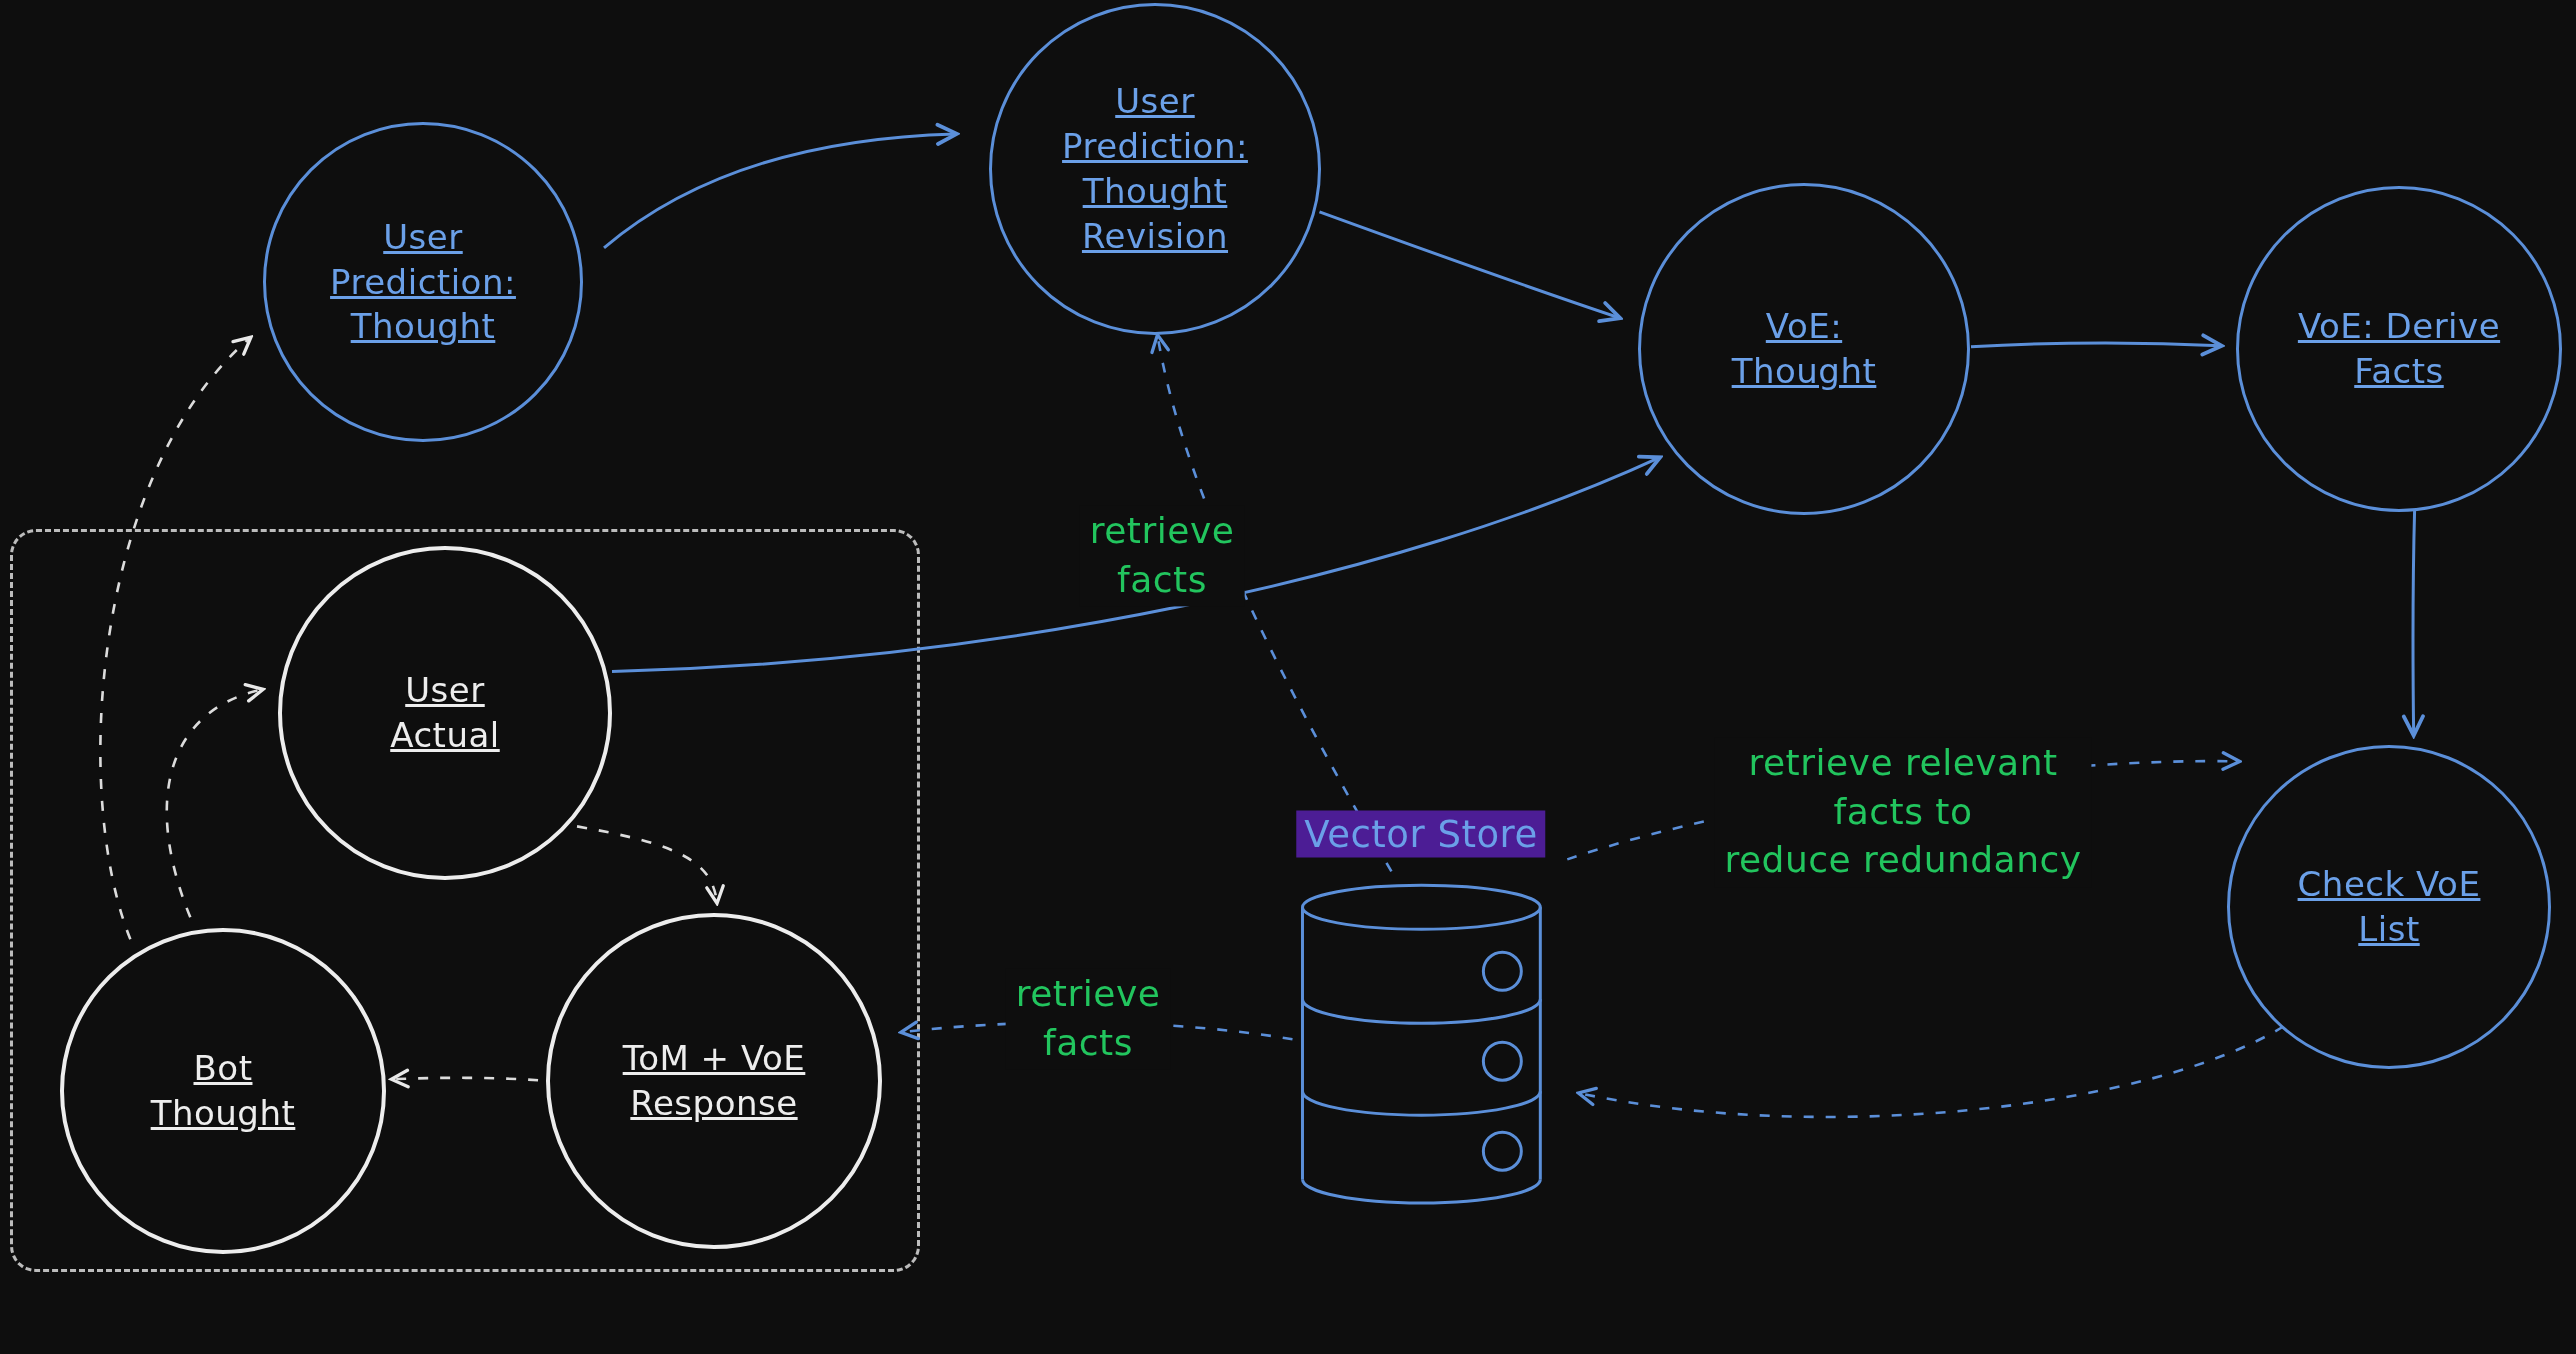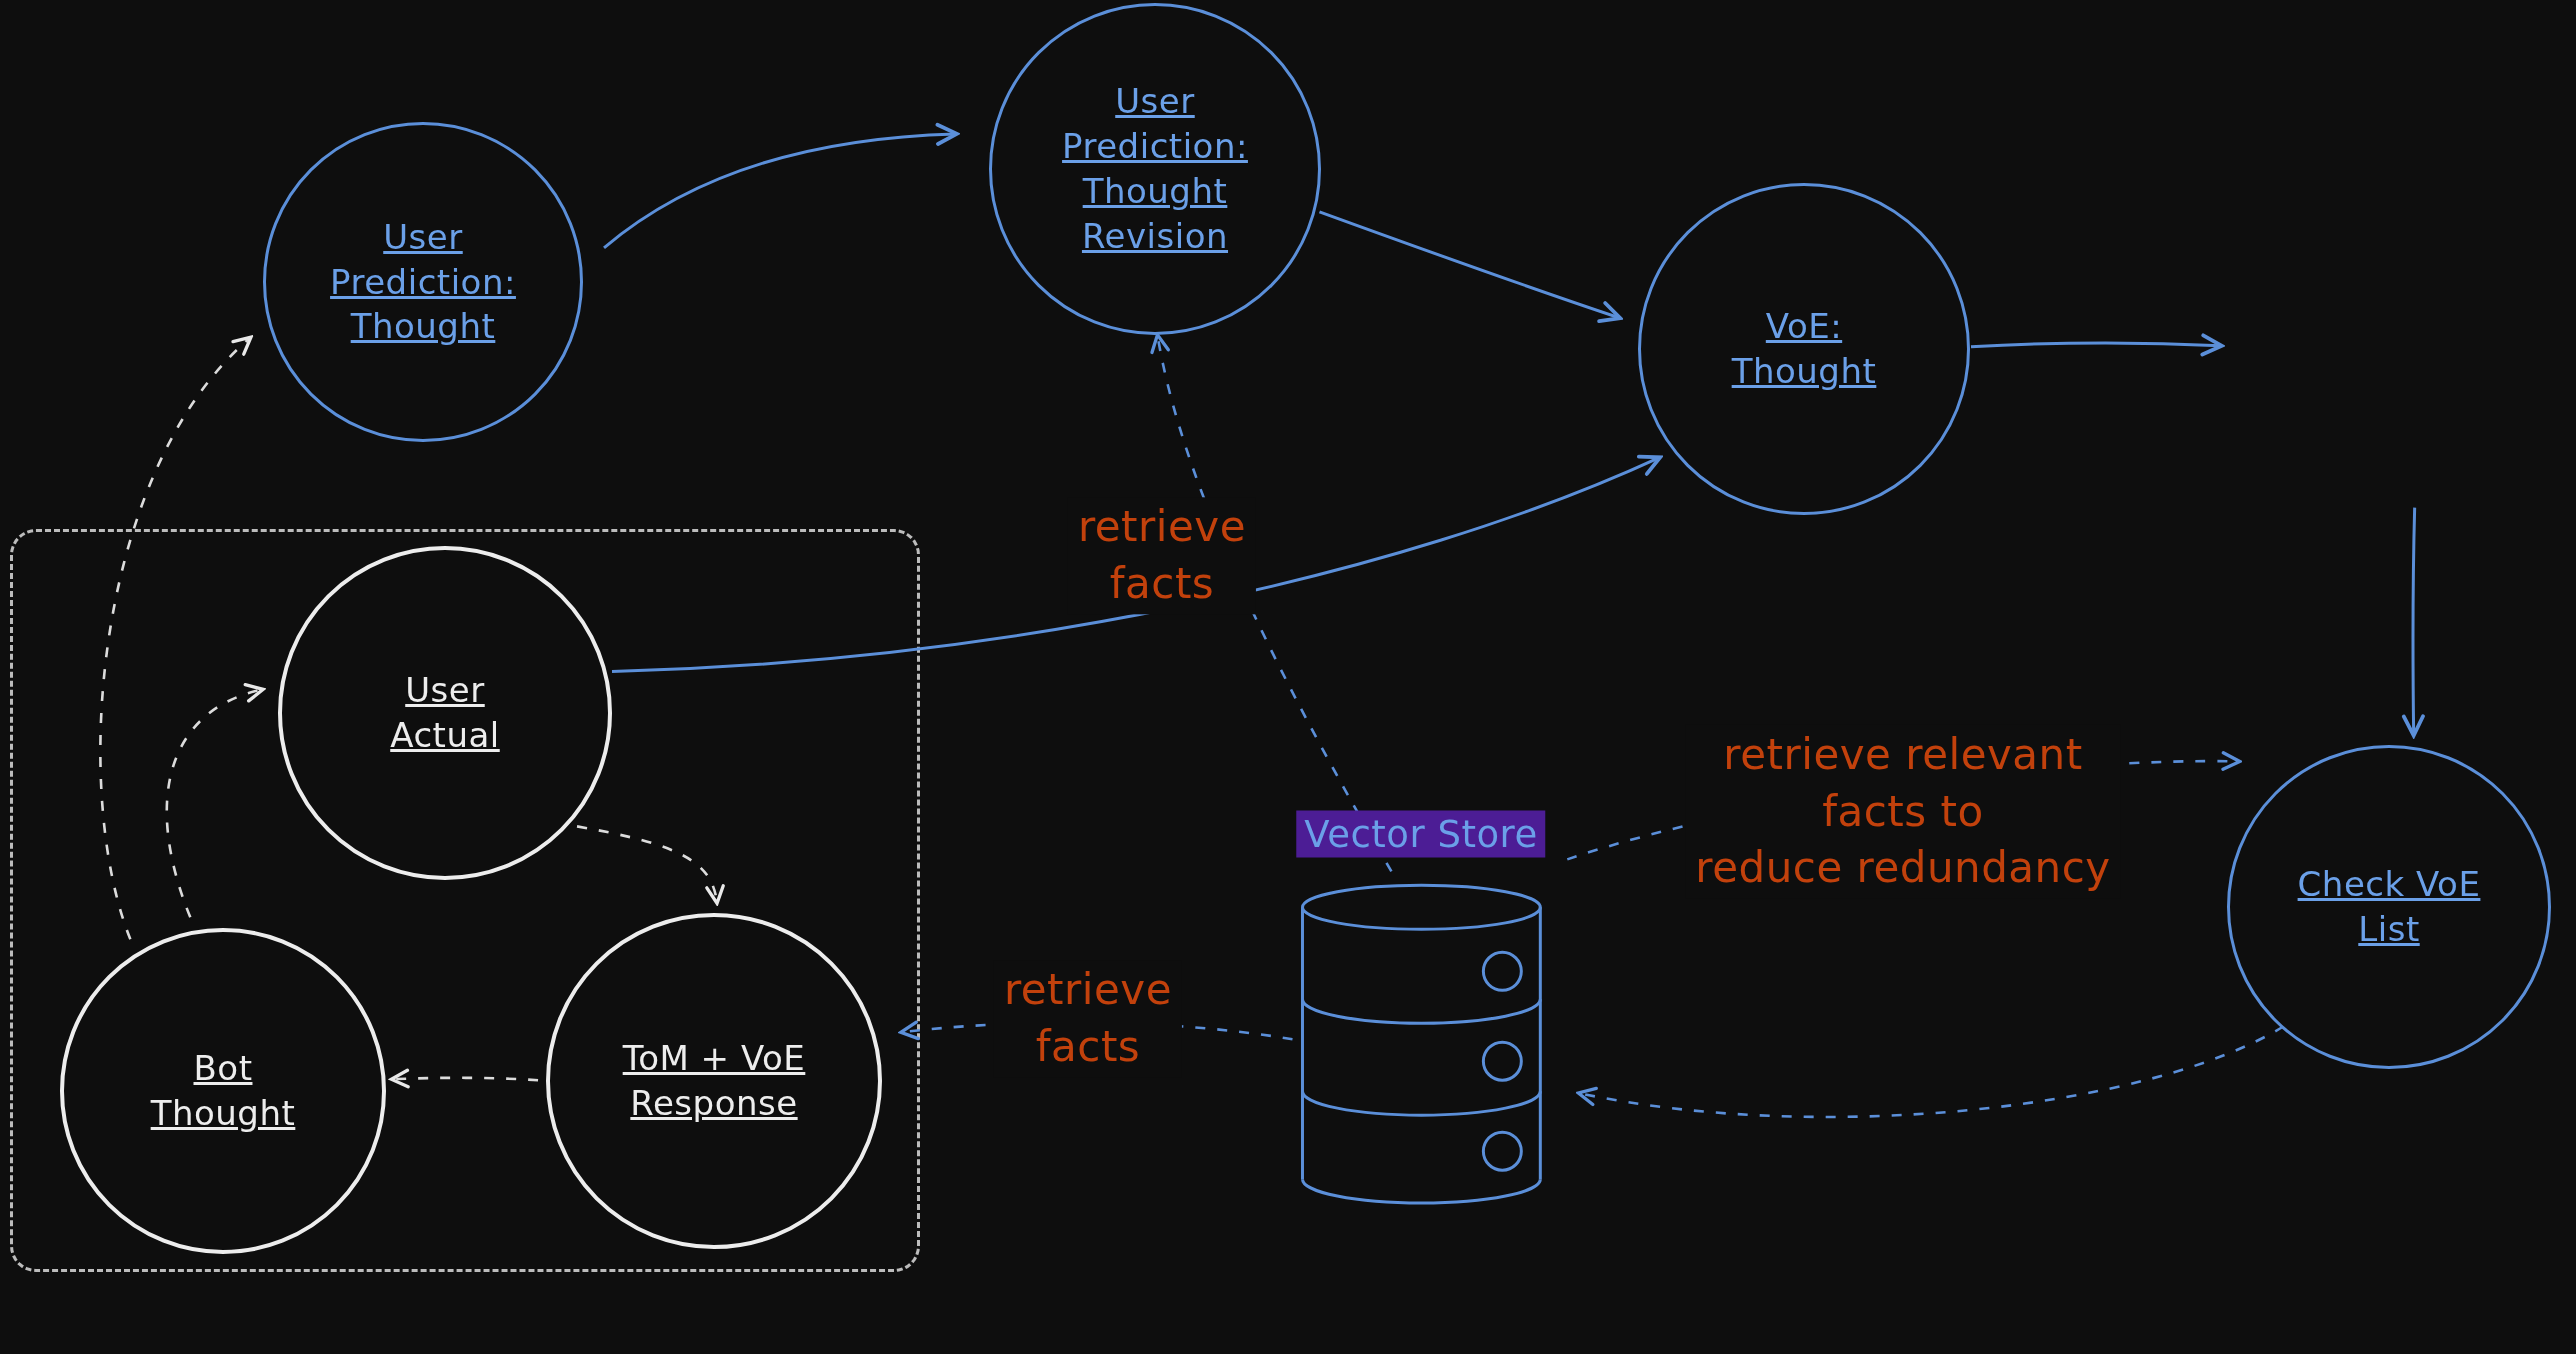--- a/index.html
+++ b/index.html
@@ -14,21 +14,21 @@
   }
   .node{
     position:absolute;border-radius:50%;display:flex;align-items:center;justify-content:center;
     text-align:center;font-size:34px;line-height:1.32;background:#0e0e0e;text-decoration:underline;
   }
   .node.blue{border:3px solid #5b8fd9;color:#6ba0e8;}
   .node.white{border:4px solid #ededed;color:#ededed;}
   .lbl{white-space:pre-line;}
   .edge-label{
     position:absolute;transform:translate(-50%,-50%);text-align:center;
-    font-size:42px;line-height:1.35;color:#c2410c;background:#0e0e0e;
+    font-size:36px;line-height:1.35;color:#22c55e;background:#0e0e0e;
     padding:2px 10px;white-space:pre-line;
   }
   .title-label{
     position:absolute;transform:translate(-50%,-50%);font-size:37px;color:#6ba0e8;
     background:#4c1d95;padding:2px 8px;white-space:nowrap;
   }
   .title-label.white{color:#e9e9e9;}
 </style>
 </head>
 <body>
@@ -87,20 +87,24 @@
 Prediction:
 Thought
 Revision</span>
   </div>
 
   <div class="node blue" style="left:1638px;top:183px;width:326px;height:326px;">
     <span class="lbl">VoE:
 Thought</span>
   </div>
 
+  <div class="node blue" style="left:2236px;top:186px;width:320px;height:320px;">
+    <span class="lbl">VoE: Derive
+Facts</span>
+  </div>
 
   <div class="node blue" style="left:2227px;top:745px;width:318px;height:318px;">
     <span class="lbl">Check VoE
 List</span>
   </div>
 
   <div class="node white" style="left:278px;top:546px;width:326px;height:326px;">
     <span class="lbl">User
 Actual</span>
   </div>

